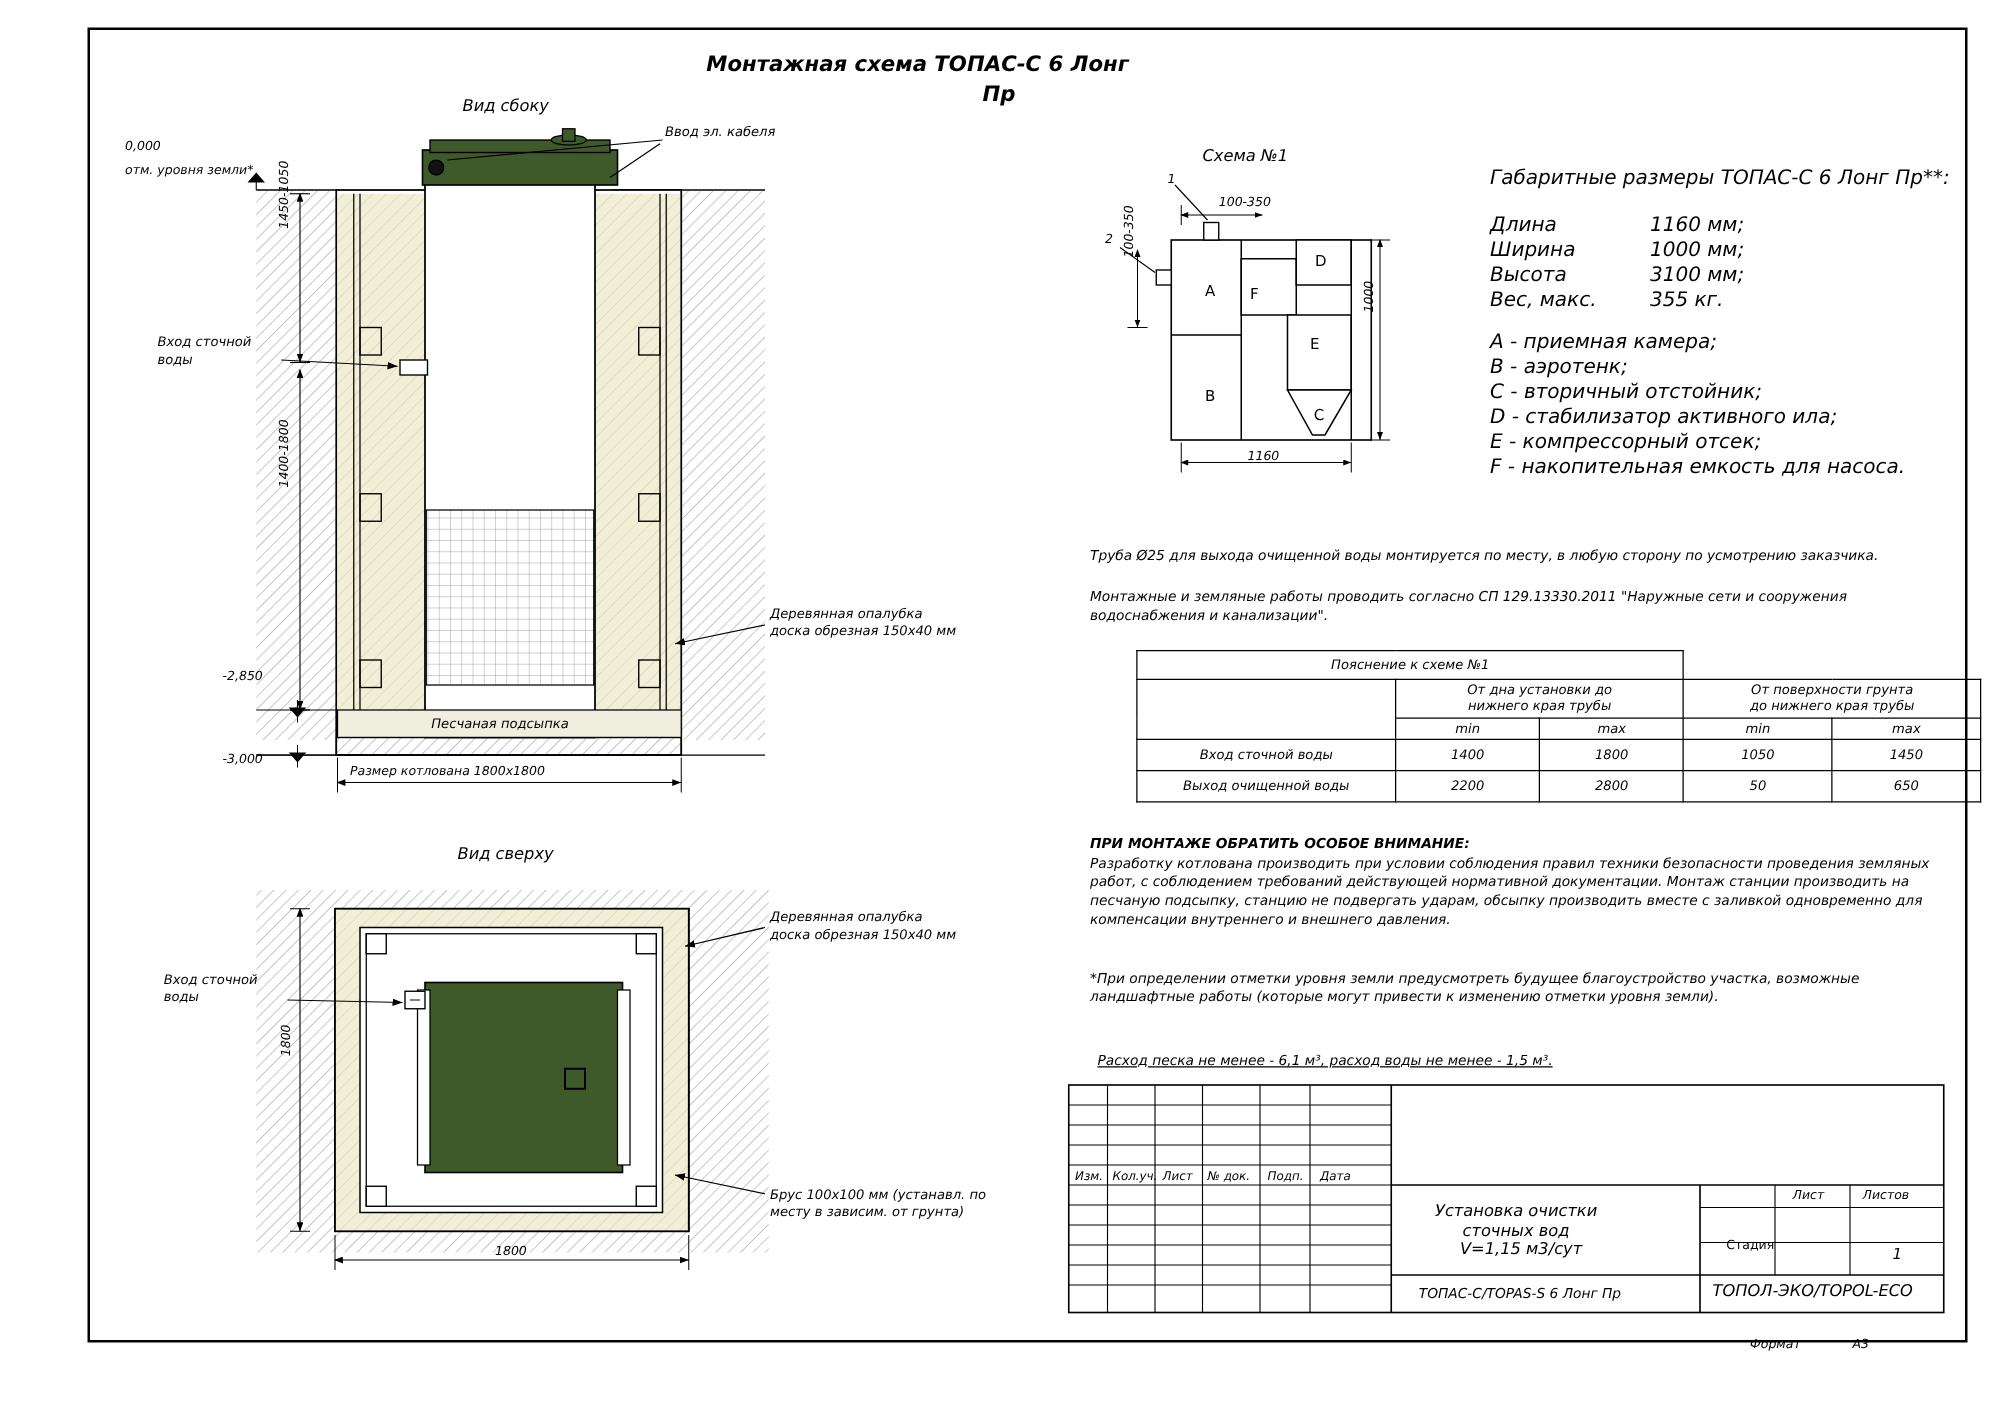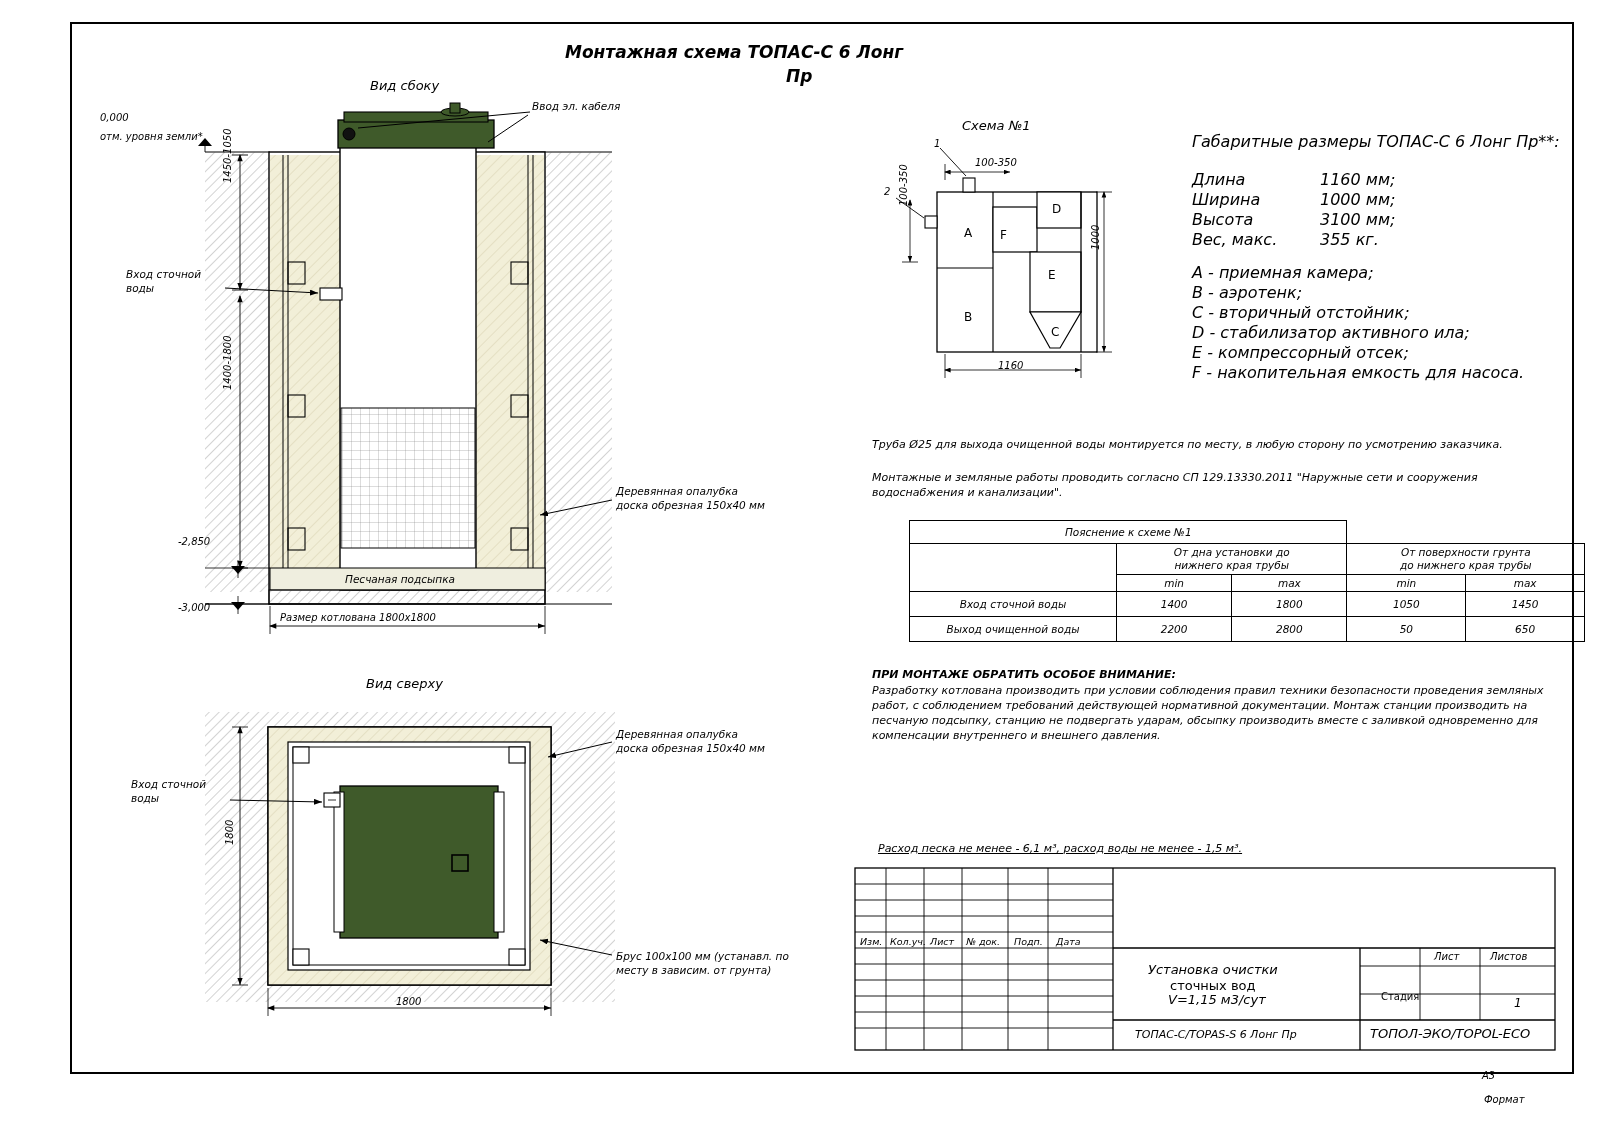--- a/index.html
+++ b/index.html
@@ -295,20 +295,21 @@
       <td>2200</td>
       <td>2800</td>
       <td>50</td>
       <td>650</td>
     </tr>
   </tbody>
     </table>
 
   <div class="para" style="left:872px; top:668px; width:680px; font-weight:bold;">ПРИ МОНТАЖЕ ОБРАТИТЬ ОСОБОЕ ВНИМАНИЕ:</div>
   <div class="para" style="left:872px; top:684px; width:680px;">     Разработку котлована производить при условии соблюдения правил техники безопасности проведения земляных работ, с соблюдением требований действующей нормативной документации. Монтаж станции производить на песчаную подсыпку, станцию не подвергать ударам, обсыпку производить вместе с заливкой одновременно для компенсации внутреннего и внешнего давления.</div>
+  <div class="para" style="left:872px; top:776px; width:680px;">     *При определении отметки уровня земли предусмотреть будущее благоустройство участка, возможные ландшафтные работы (которые могут привести к изменению отметки уровня земли).</div>
   <div class="para u" style="left:878px; top:842px; width:680px;">Расход песка не менее - 6,1 м³, расход воды не менее - 1,5 м³.</div>
 
   <svg class="layer" viewBox="0 0 1600 1131">
 
     <rect x="855" y="868" width="700" height="182" fill="none" stroke="#000" stroke-width="1.3"></rect>
 
     <line x1="1113" y1="868" x2="1113" y2="1050" stroke="#000" stroke-width="1.3"></line>
     <g stroke="#000" stroke-width="0.9">
       <line x1="855" y1="884" x2="1113" y2="884"></line>
       <line x1="855" y1="900" x2="1113" y2="900"></line>
@@ -338,25 +339,25 @@
   </svg>
 
   <div class="ttl" style="left:860px; top:936px; font-size:9.5px; font-style:italic;">Изм.</div>
   <div class="ttl" style="left:890px; top:936px; font-size:9.5px; font-style:italic;">Кол.уч.</div>
   <div class="ttl" style="left:930px; top:936px; font-size:9.5px; font-style:italic;">Лист</div>
   <div class="ttl" style="left:966px; top:936px; font-size:9.5px; font-style:italic;">№ док.</div>
   <div class="ttl" style="left:1014px; top:936px; font-size:9.5px; font-style:italic;">Подп.</div>
   <div class="ttl" style="left:1056px; top:936px; font-size:9.5px; font-style:italic;">Дата</div>
 
   <div class="ttl" style="left:1148px; top:962px; font-size:13px; font-style:italic;">Установка очистки</div>
-  <div class="ttl" style="left:1170px; top:978px; font-size:13px; ">сточных вод</div>
+  <div class="ttl" style="left:1170px; top:978px; font-size:13px; font-style:italic;">сточных вод</div>
   <div class="ttl" style="left:1168px; top:992px; font-size:13px; font-style:italic;">V=1,15 м3/сут</div>
   <div class="ttl" style="left:1135px; top:1028px; font-size:11px; font-style:italic;">ТОПАС-С/TOPAS-S 6 Лонг Пр</div>
   <div class="ttl" style="left:1370px; top:1026px; font-size:13px; font-style:italic;">ТОПОЛ-ЭКО/TOPOL-ECO</div>
 
   <div class="ttl" style="left:1381px; top:951px; font-size:10px; margin-top:40px;">Стадия</div>
   <div class="ttl" style="left:1434px; top:951px; font-size:10px; font-style:italic;">Лист</div>
   <div class="ttl" style="left:1490px; top:951px; font-size:10px; font-style:italic;">Листов</div>
   <div class="ttl" style="left:1514px; top:996px; font-size:12px; font-style:italic;">1</div>
 
-  <div class="fmt" style="left:1484px; top:1070px;margin-top:24px;">Формат</div>
+  <div class="fmt" style="left:1400px; top:1070px;">Формат</div>
   <div class="fmt" style="left:1482px; top:1070px;">А3</div>
 </div>
 
 </body></html>

